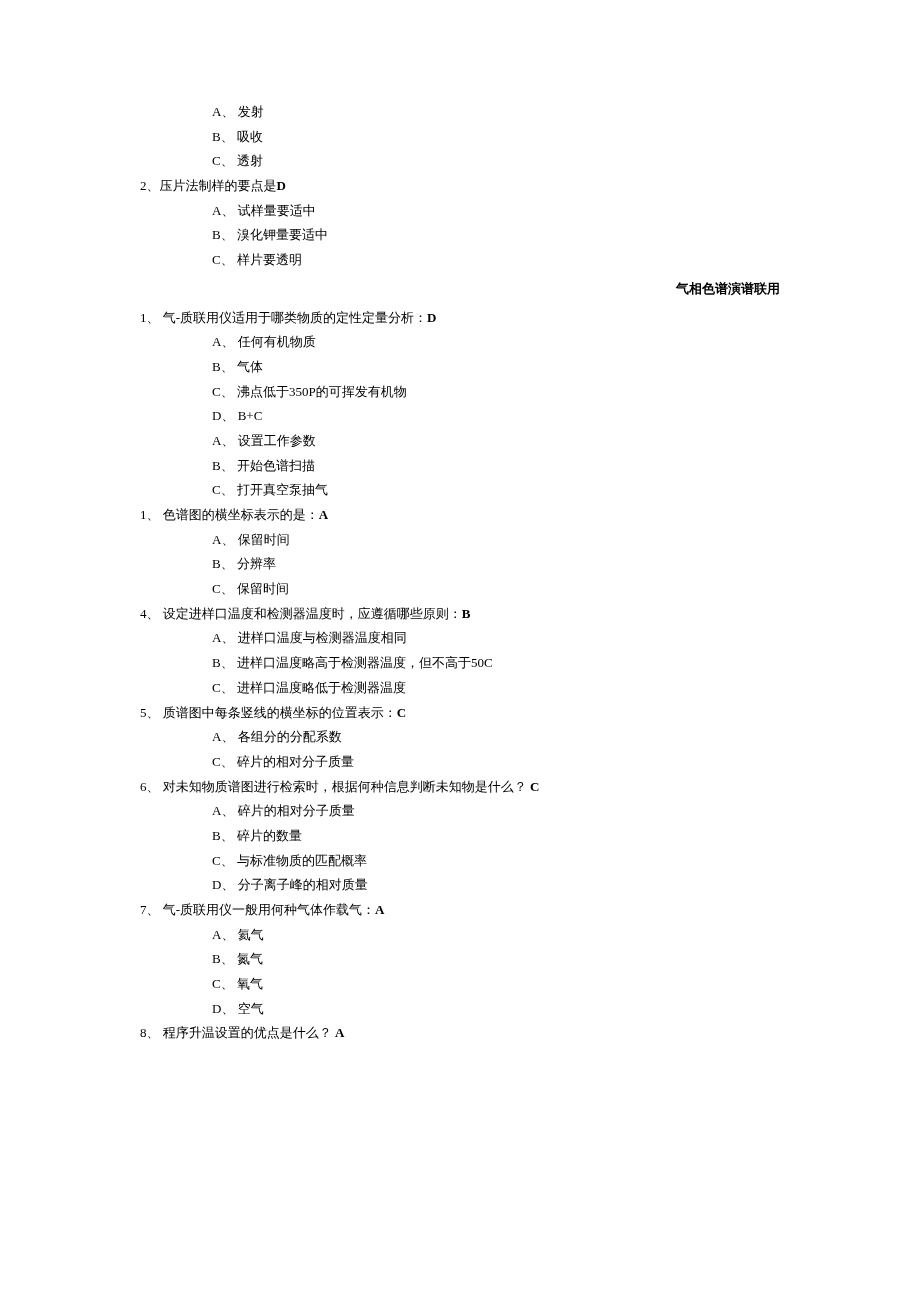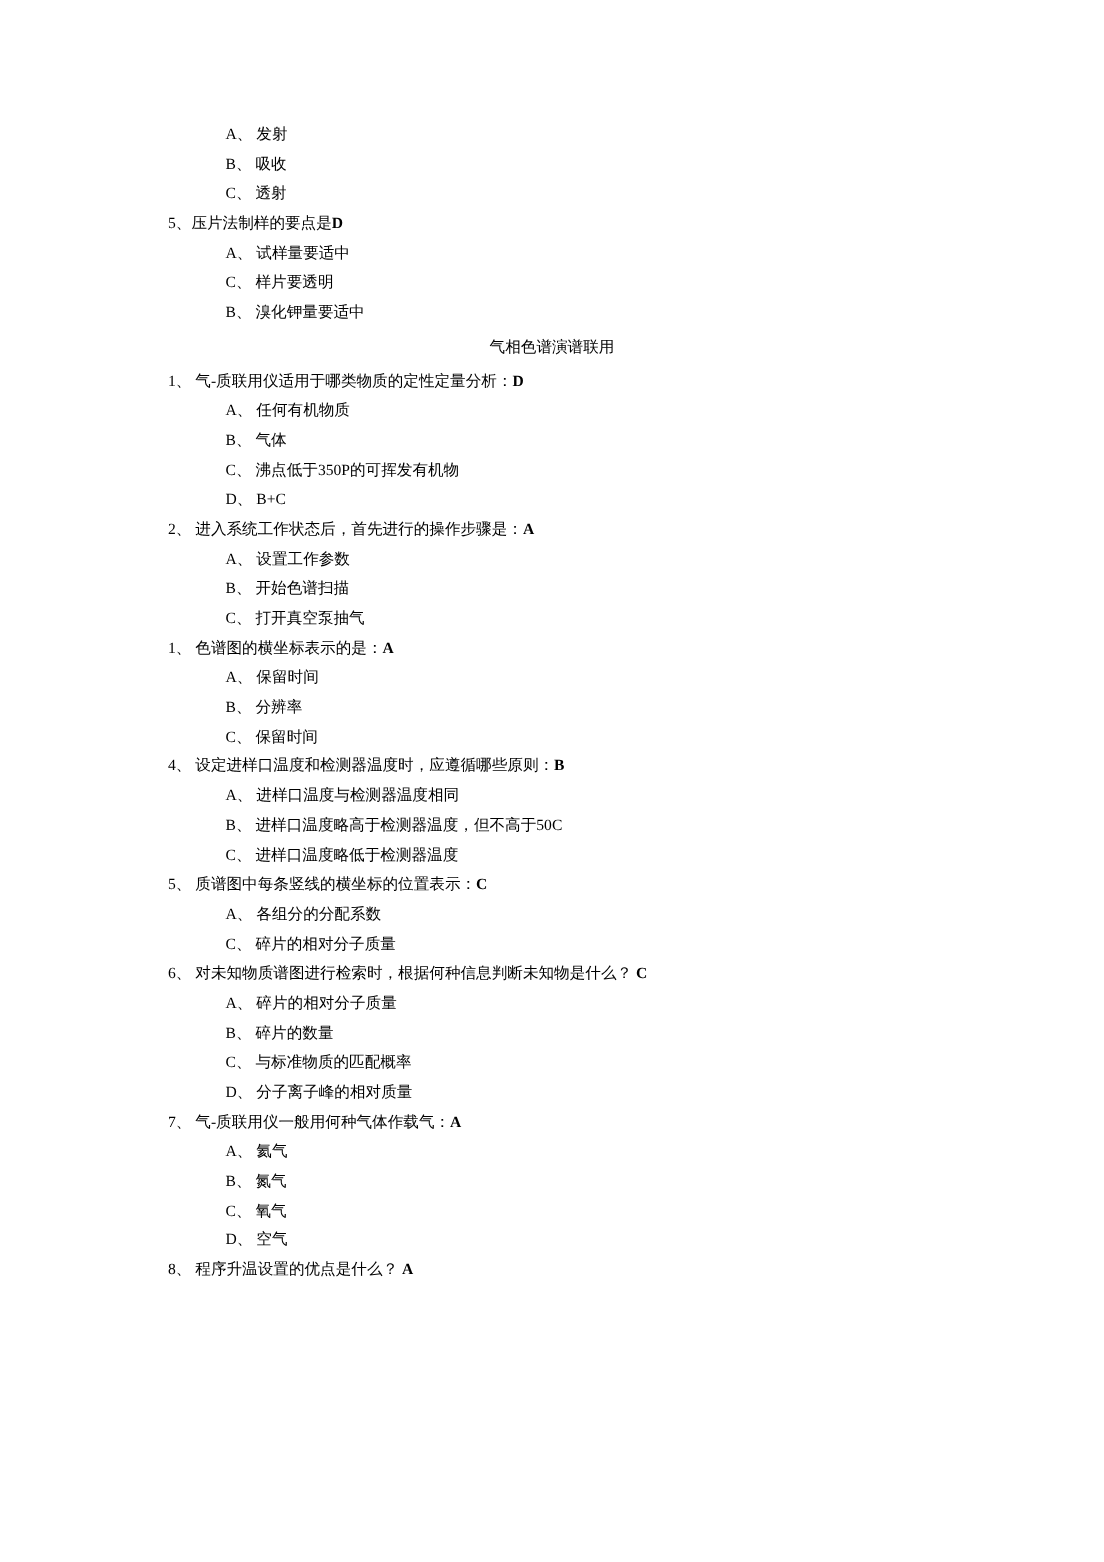--- a/index.html
+++ b/index.html
@@ -11,62 +11,62 @@
     line-height: 1.9;
     width: 920px;
     height: 1302px;
     padding: 100px 140px 0 140px;
   }
   .option-group {
     margin-left: 48px;
   }
   .option {
     display: block;
+    margin-left: 24px;
   }
   .question {
     display: block;
   }
   .section-title {
-    text-align: center;
-    font-weight: normal;
+    text-align: right;
+    font-weight: bold;
     margin: 4px 0;
   }
   .answer {
     font-weight: bold;
   }
 </style>
 </head>
 <body>
 
 <div class="option-group">
   <span class="option">A、 发射</span>
   <span class="option">B、 吸收</span>
   <span class="option">C、 透射</span>
 </div>
 
 <div class="question">
-  <span>5、压片法制样的要点是</span><span class="answer">D</span>
+  <span>2、压片法制样的要点是</span><span class="answer">D</span>
 </div>
 <div class="option-group">
   <span class="option">A、 试样量要适中</span>
+  <span class="option">B、 溴化钾量要适中</span>
   <span class="option">C、 样片要透明</span>
-  <span class="option">B、 溴化钾量要适中</span>
 </div>
 
 <div class="section-title">气相色谱演谱联用</div>
 
 <div id="questions-container">
     <div class="question"><span>1、 气-质联用仪适用于哪类物质的定性定量分析：</span><span class="answer">D</span></div>
     <div class="option-group">
       <span class="option">A、 任何有机物质</span>
       <span class="option">B、 气体</span>
       <span class="option">C、 沸点低于350P的可挥发有机物</span>
       <span class="option">D、 B+C</span>
     </div>
-    <div class="question"><span>2、 进入系统工作状态后，首先进行的操作步骤是：</span><span class="answer">A</span></div>
     <div class="option-group">
       <span class="option">A、 设置工作参数</span>
       <span class="option">B、 开始色谱扫描</span>
       <span class="option">C、 打开真空泵抽气</span>
     </div>
     <div class="question"><span>1、 色谱图的横坐标表示的是：</span><span class="answer">A</span></div>
     <div class="option-group">
       <span class="option">A、 保留时间</span>
       <span class="option">B、 分辨率</span>
       <span class="option">C、 保留时间</span>

